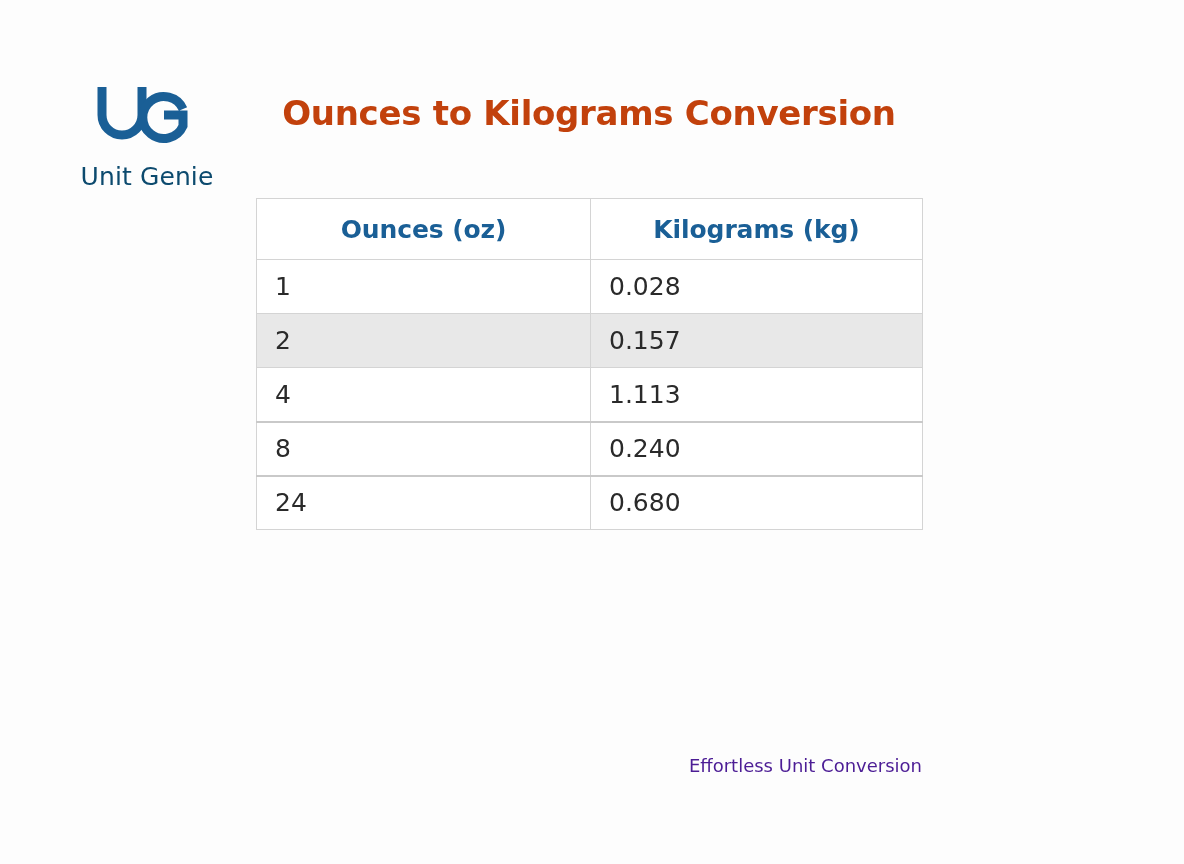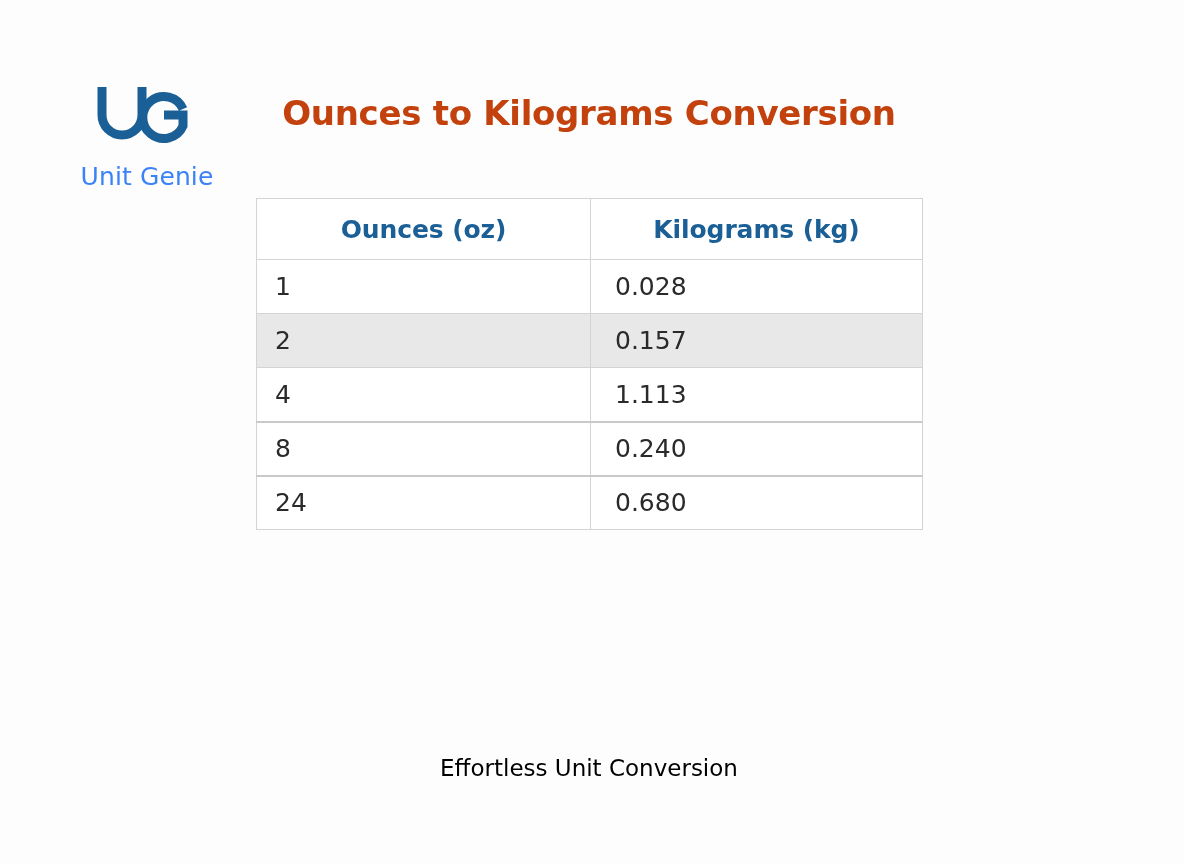--- a/index.html
+++ b/index.html
@@ -25,21 +25,21 @@
   }
   .brand-logo {
     width: 110px;
     height: 62px;
     margin: 0 auto;
     display: block;
   }
   .brand-name {
     margin-top: 20px;
     font-size: 25px;
-    color: #3b82f6;
+    color: #0c4a6e;
     font-family: "DejaVu Sans", sans-serif;
     letter-spacing: 0.1px;
     line-height: 1;
     white-space: nowrap;
   }
 
   
   .page-title {
     position: absolute;
     left: 256px;
@@ -67,21 +67,21 @@
     background: #ffffff;
   }
   table.conv col.c1 { width: 334px; }
   table.conv col.c2 { width: 332px; }
 
   table.conv th,
   table.conv td {
     border: 1px solid #d4d4d4;
     height: 54px;
     box-sizing: border-box;
-    padding: 0 24px;
+    padding: 0 18px;
     vertical-align: middle;
     margin-left: 33px;
   }
 
   table.conv thead th {
     height: 61px;
     background: #ffffff;
     color: #1a5f96;
     font-size: 25px;
     font-weight: bold;
@@ -125,23 +125,23 @@
     position: relative;
     z-index: 1;
   }
 
   
   .footer-note {
     position: absolute;
     left: 256px;
     top: 755px;
     width: 666px;
-    text-align: center;
-    font-size: 23px;
-    color: #000000;
+    text-align: right;
+    font-size: 18px;
+    color: #4c1d95;
     font-family: "DejaVu Sans", sans-serif;
   }
 </style>
 </head>
 <body>
 
 <div class="brand">
   <svg class="brand-logo" viewBox="0 0 110 62">
     <path d="M10 5 L10 33 A20 20 0 0 0 50 33 L50 5" fill="none" stroke="#1a5f96" stroke-width="9" stroke-linecap="butt"></path>
     <path d="M91 27 A21 21 0 1 0 91 44 L91 33 L72 33" fill="none" stroke="#1a5f96" stroke-width="9" stroke-linecap="butt" stroke-linejoin="miter"></path>

